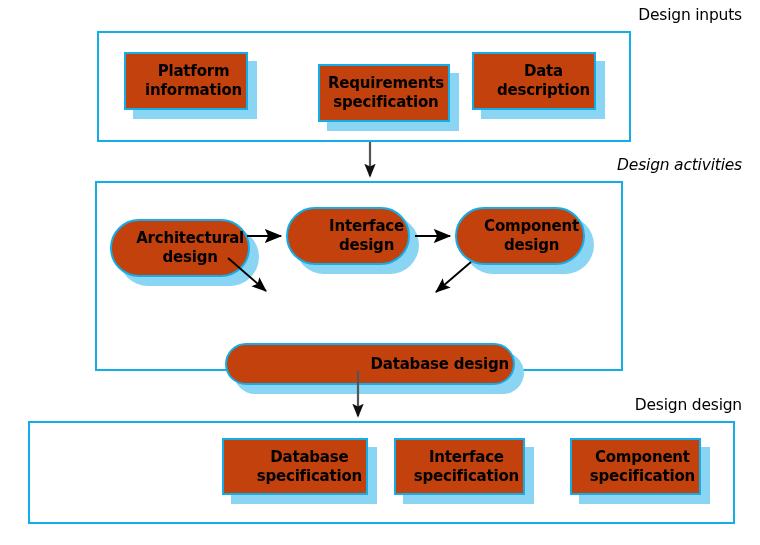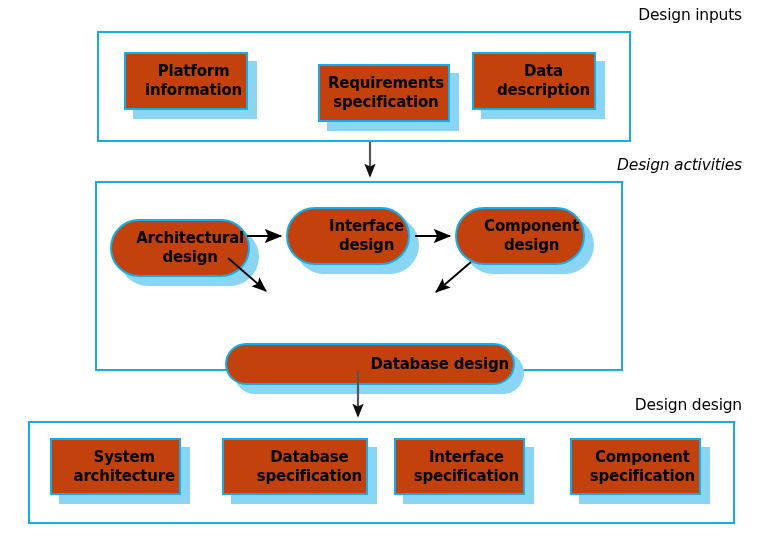--- a/index.html
+++ b/index.html
@@ -145,26 +145,20 @@
 
   <div class="node pill" style="left:225px; top:300px; width:290px; height:42px;margin-top:43px;">
     <div class="shadow"></div>
     <div class="face">
       <div class="label">Database design</div>
     </div>
   </div>
 
   <div class="container-frame" style="left:28px; top:421px; width:707px; height:103px;"></div>
 
-  <div class="node" style="left:50px; top:438px; width:131px; height:57px;">
-    <div class="shadow"></div>
-    <div class="face">
-      <div class="label">System<br>architecture</div>
-    </div>
-  </div>
 
   <div class="node" style="left:222px; top:438px; width:146px; height:57px;">
     <div class="shadow"></div>
     <div class="face">
       <div class="label">Database<br>specification</div>
     </div>
   </div>
 
   <div class="node" style="left:394px; top:438px; width:131px; height:57px;">
     <div class="shadow"></div>

